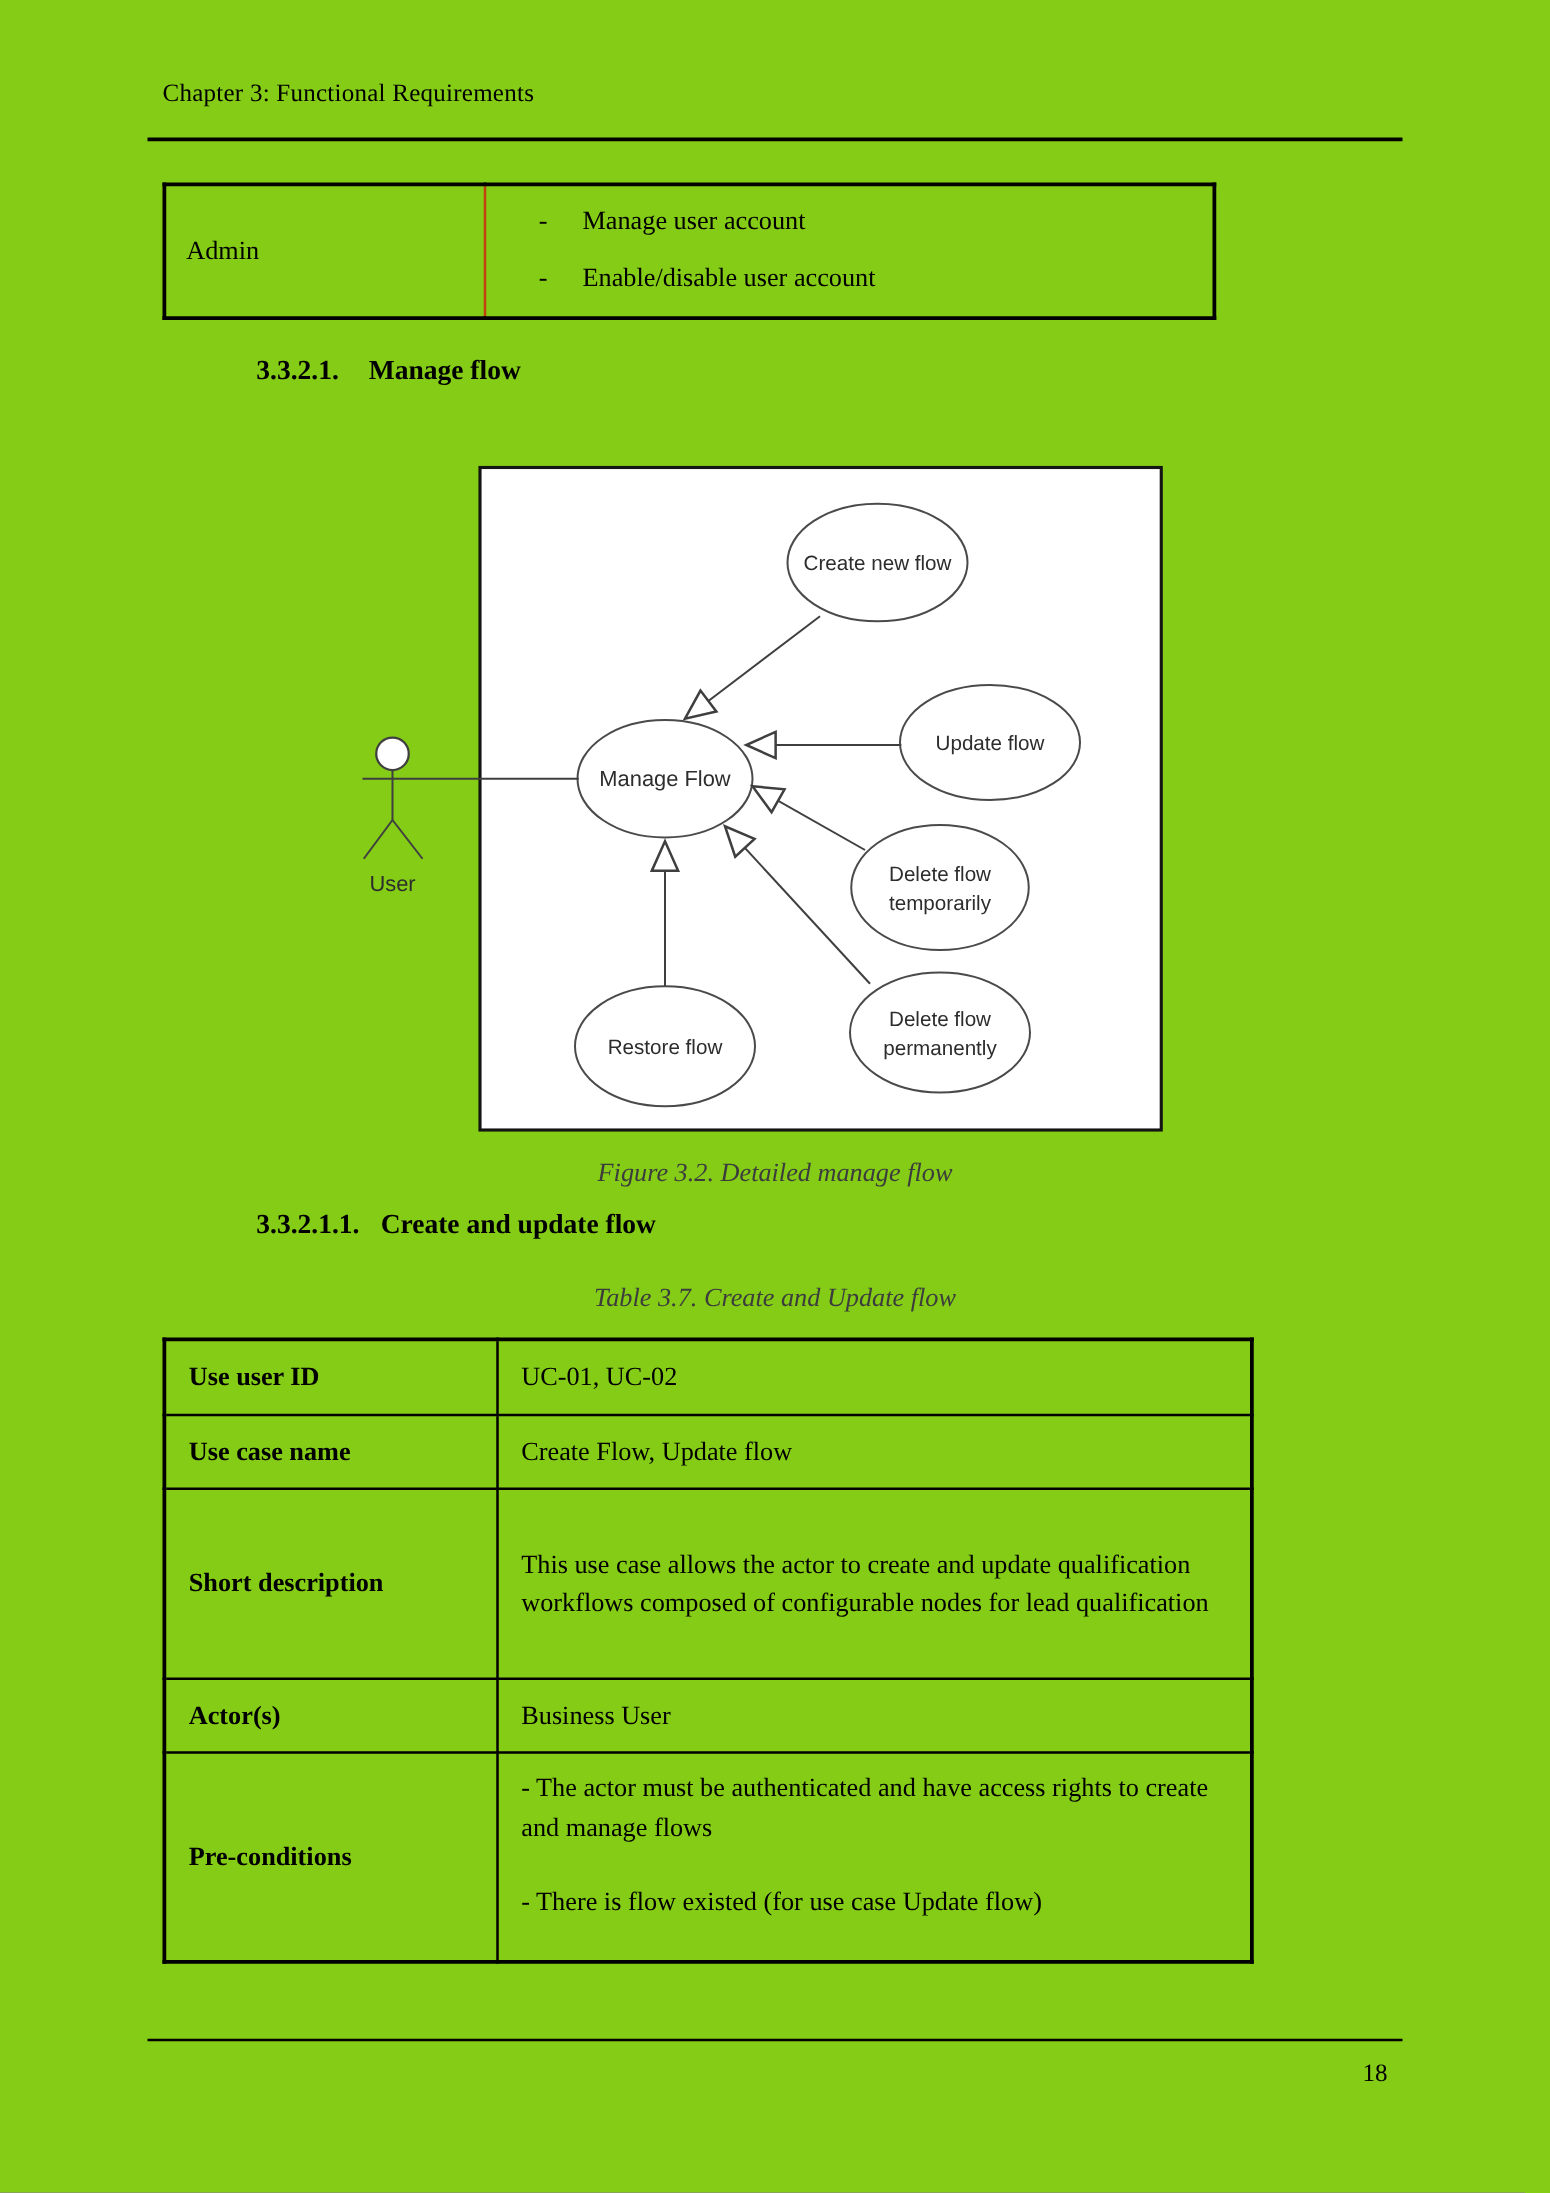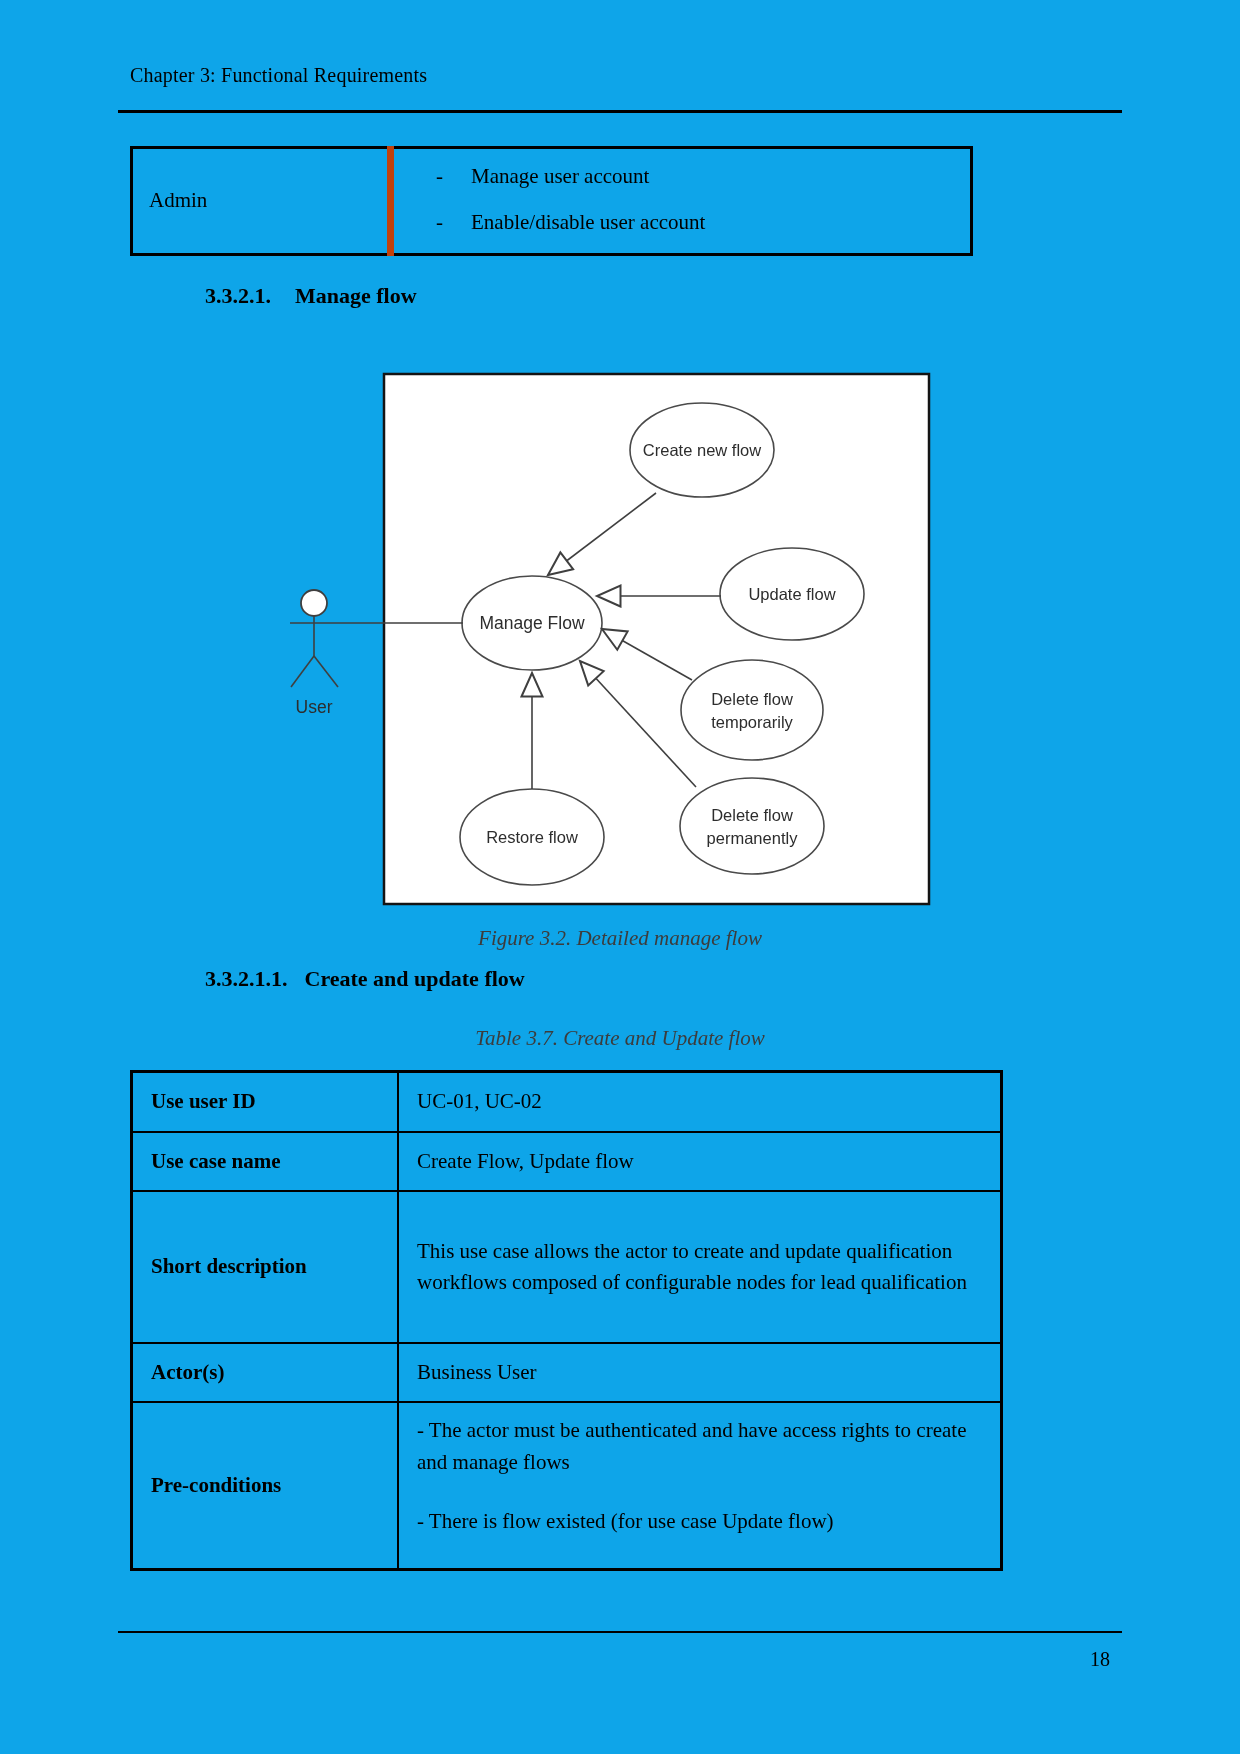--- a/index.html
+++ b/index.html
@@ -1,27 +1,27 @@
 <!DOCTYPE html>
 <html><head>
 <meta charset="utf-8">
 <style>
   html,body { margin:0; padding:0; background:#888; }
   .page {
-    width:1240px; height:1754px; position:relative; background:#0ea5e9;
+    width:1240px; height:1754px; position:relative; background:#84cc16;
     font-family:"Liberation Serif", serif; color:#000; overflow:hidden;
     margin:0 auto;
   }
   .header-title { position:absolute; left:130px; top:64px; font-size:20px; letter-spacing:0.2px; }
   .header-rule  { position:absolute; left:118px; top:110px; width:1004px; height:3px; background:#000; }
 
   table { border-collapse:collapse; }
   .roles-table { position:absolute; left:130px; top:146px; width:843px; border:3px solid #000; table-layout:fixed; }
   .roles-table td { font-size:21px; }
-  .roles-table .role-cell { width:222px; border-right:7px solid #c2410c; padding:10px 16px; vertical-align:middle; }
+  .roles-table .role-cell { width:222px; border-right:2px solid #c2410c; padding:10px 16px; vertical-align:middle; }
   .roles-table .items-cell { padding:14px 16px 16px 42px; vertical-align:middle; }
   .dash-item { display:flex; gap:28px; line-height:1.3; }
   .dash-item + .dash-item { margin-top:19px; }
 
   .heading { position:absolute; left:205px; font-weight:bold; font-size:22px; display:flex; }
   .heading-1 { top:283px; }
   .heading-1 .h-num { margin-right:24px; }
   .heading-2 { top:966px; }
   .heading-2 .h-num { margin-right:17px; }
 

